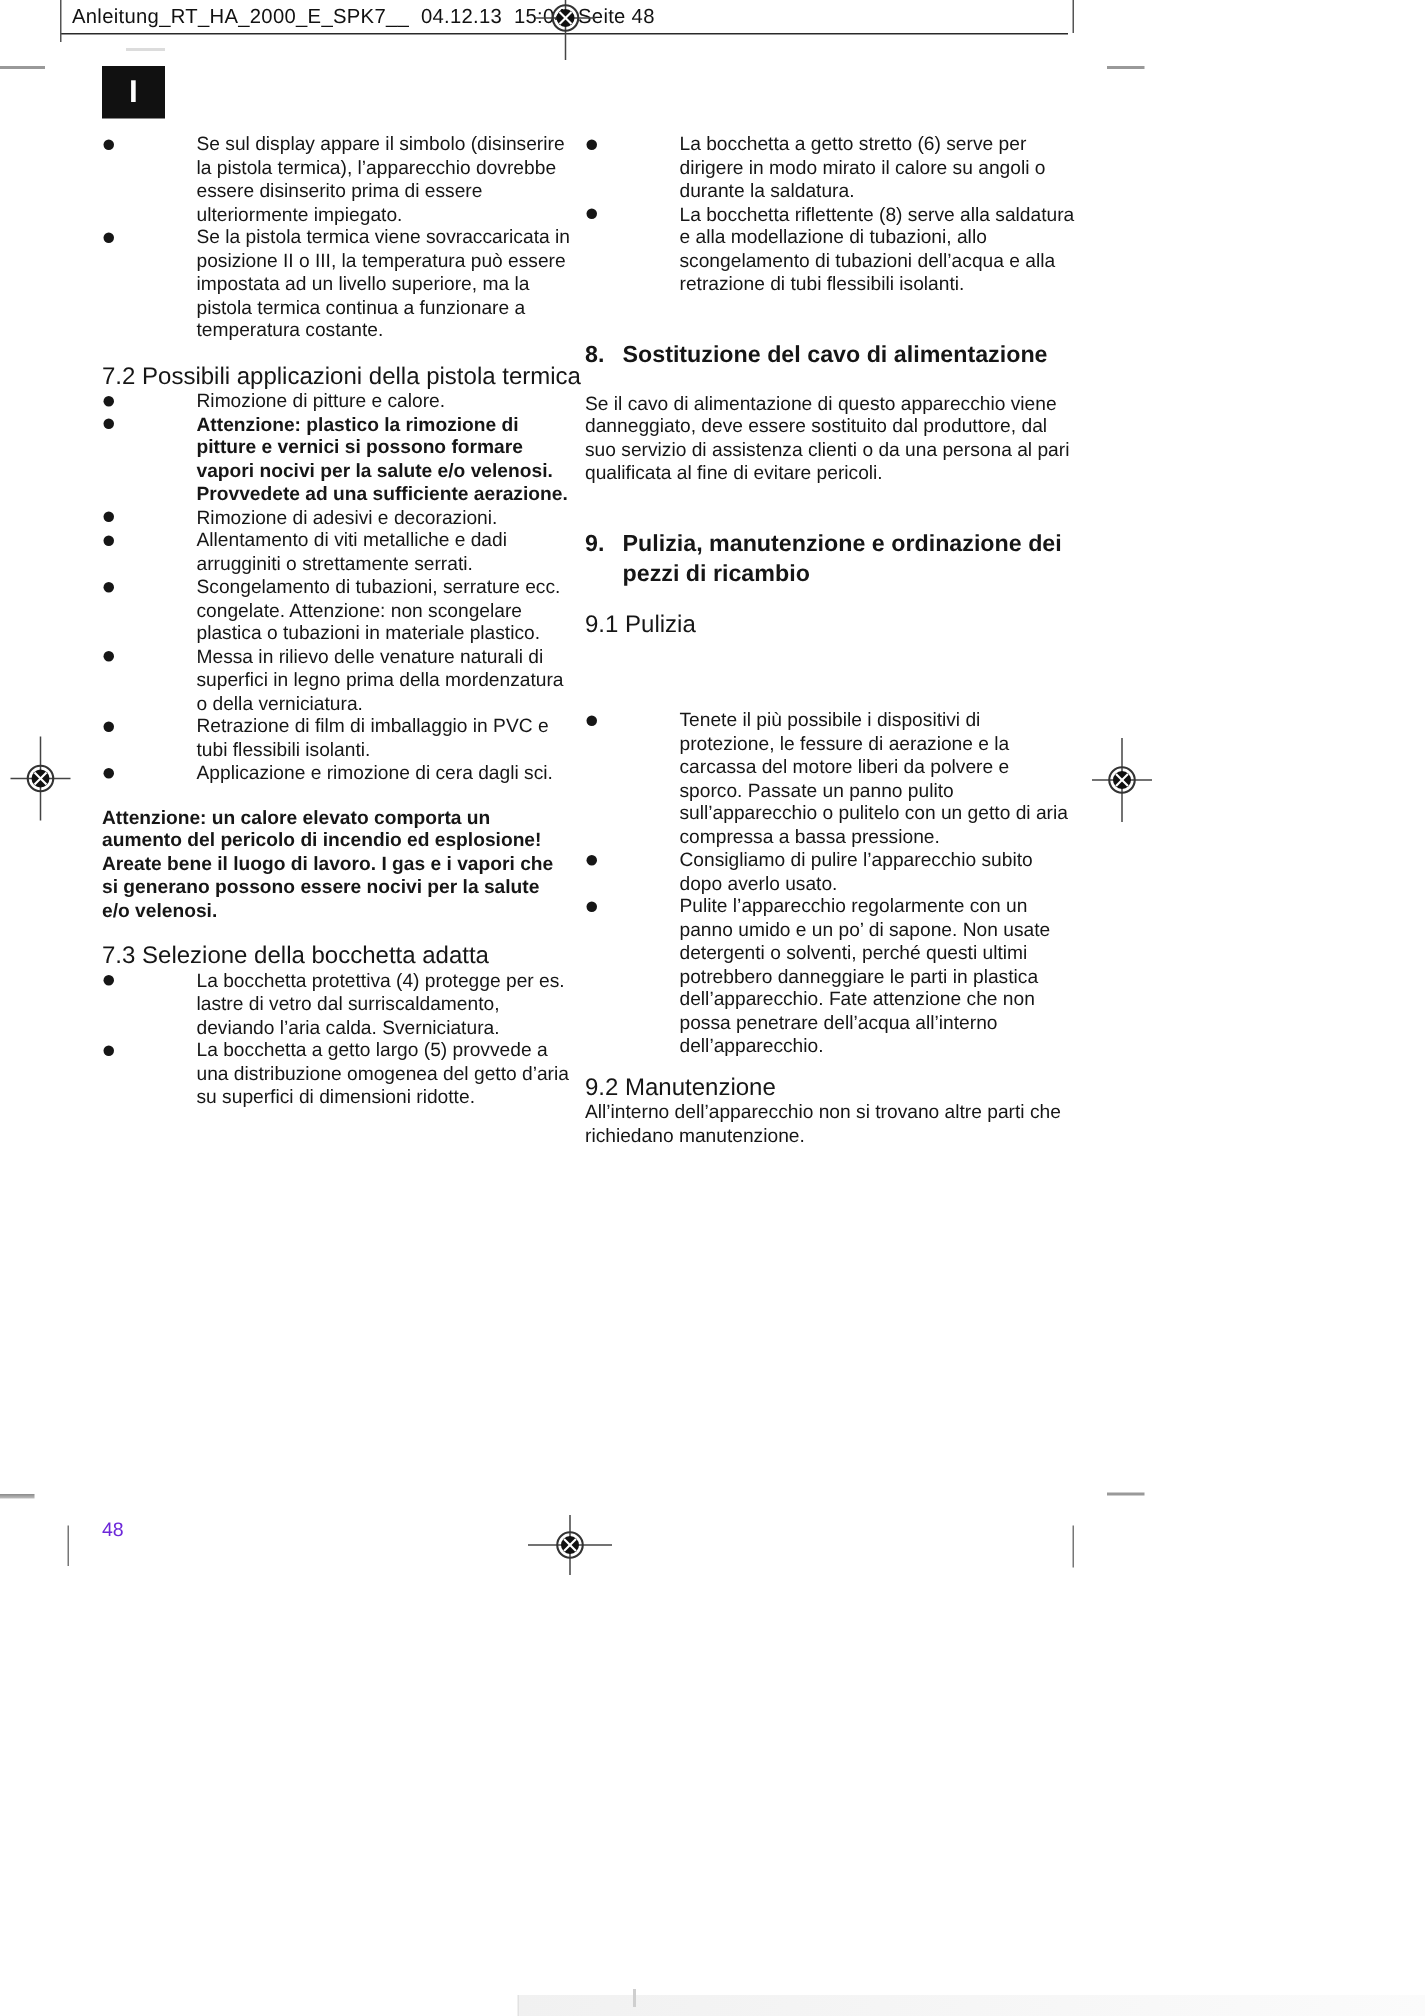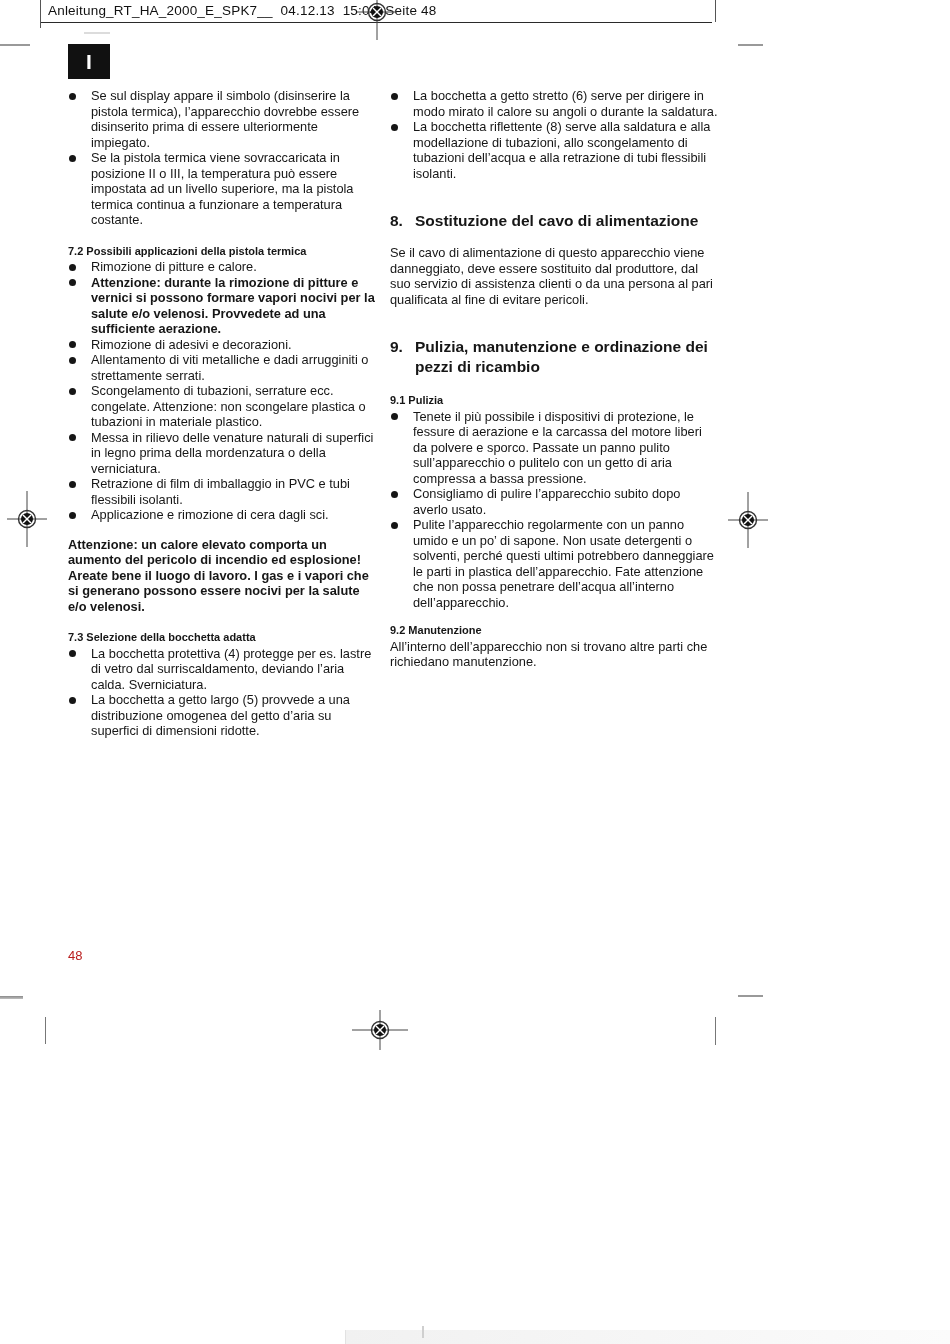--- a/index.html
+++ b/index.html
@@ -33,31 +33,31 @@
   
   .lang-tab{
     position:absolute;left:68px;top:44px;width:42px;height:35px;background:#111;
     color:#fff;display:flex;align-items:center;justify-content:center;
     font-size:21px;font-weight:bold;
   }
   
   .col{position:absolute;top:88px;font-size:12.8px;line-height:15.5px;}
   .col-left{left:68px;width:312px;}
   .col-right{left:390px;width:328px;}
-  .bullet{display:flex;align-items:flex-start;}
+  .bullet{display:flex;align-items:flex-start;gap:40px;}
   .dot{flex:none;width:7px;height:7px;border-radius:50%;background:#161616;margin:4.5px 15px 0 1px;}
   .bt{flex:1;}
   .bold{font-weight:bold;}
-  h3{font-size:11px;line-height:15.5px;margin:0;white-space:nowrap;font-weight:bold;}
+  h3{font-size:16px;line-height:15.5px;margin:0;white-space:nowrap;font-weight:normal;}
   p{margin:0;}
   .sec-head{display:flex;font-size:15.5px;line-height:20px;font-weight:bold;}
   .sec-num{flex:none;width:25px;}
   .mb14{margin-bottom:14px;} .mb16{margin-bottom:16px;} .mb30{margin-bottom:30px;}
-  .mb13{margin-bottom:13px;}
-  .page-number{position:absolute;left:68px;top:948px;font-size:13px;color:#b91c1c;}
+  .mb13{margin-bottom:13px;margin-top:48px;}
+  .page-number{position:absolute;left:68px;top:1012px;font-size:13px;color:#6d28d9;}
   
   .scale-bar{
     position:absolute;left:345px;top:1330px;width:605px;height:14px;
     background:linear-gradient(to right,#f1f1f1,#fbfbfb);
     border-left:1px solid #e2e2e2;
   }
   .scale-tick{position:absolute;left:422px;top:1326px;width:2px;height:12px;background:#cfcfcf;}
 </style>
 </head>
 <body>
@@ -125,21 +125,21 @@
     </div>
 
     <h3>7.2 Possibili applicazioni della pistola termica</h3>
     <div class="mb14">
       <div class="bullet">
         <span class="dot"></span>
         <span class="bt">Rimozione di pitture e calore.</span>
       </div>
       <div class="bullet">
         <span class="dot"></span>
-        <span class="bt bold">Attenzione: durante la rimozione di pitture e vernici si possono formare vapori nocivi per la salute e/o velenosi. Provvedete ad una sufficiente aerazione.</span>
+        <span class="bt bold">Attenzione: plastico la rimozione di pitture e vernici si possono formare vapori nocivi per la salute e/o velenosi. Provvedete ad una sufficiente aerazione.</span>
       </div>
       <div class="bullet">
         <span class="dot"></span>
         <span class="bt">Rimozione di adesivi e decorazioni.</span>
       </div>
       <div class="bullet">
         <span class="dot"></span>
         <span class="bt">Allentamento di viti metalliche e dadi arrugginiti o strettamente serrati.</span>
       </div>
       <div class="bullet">

